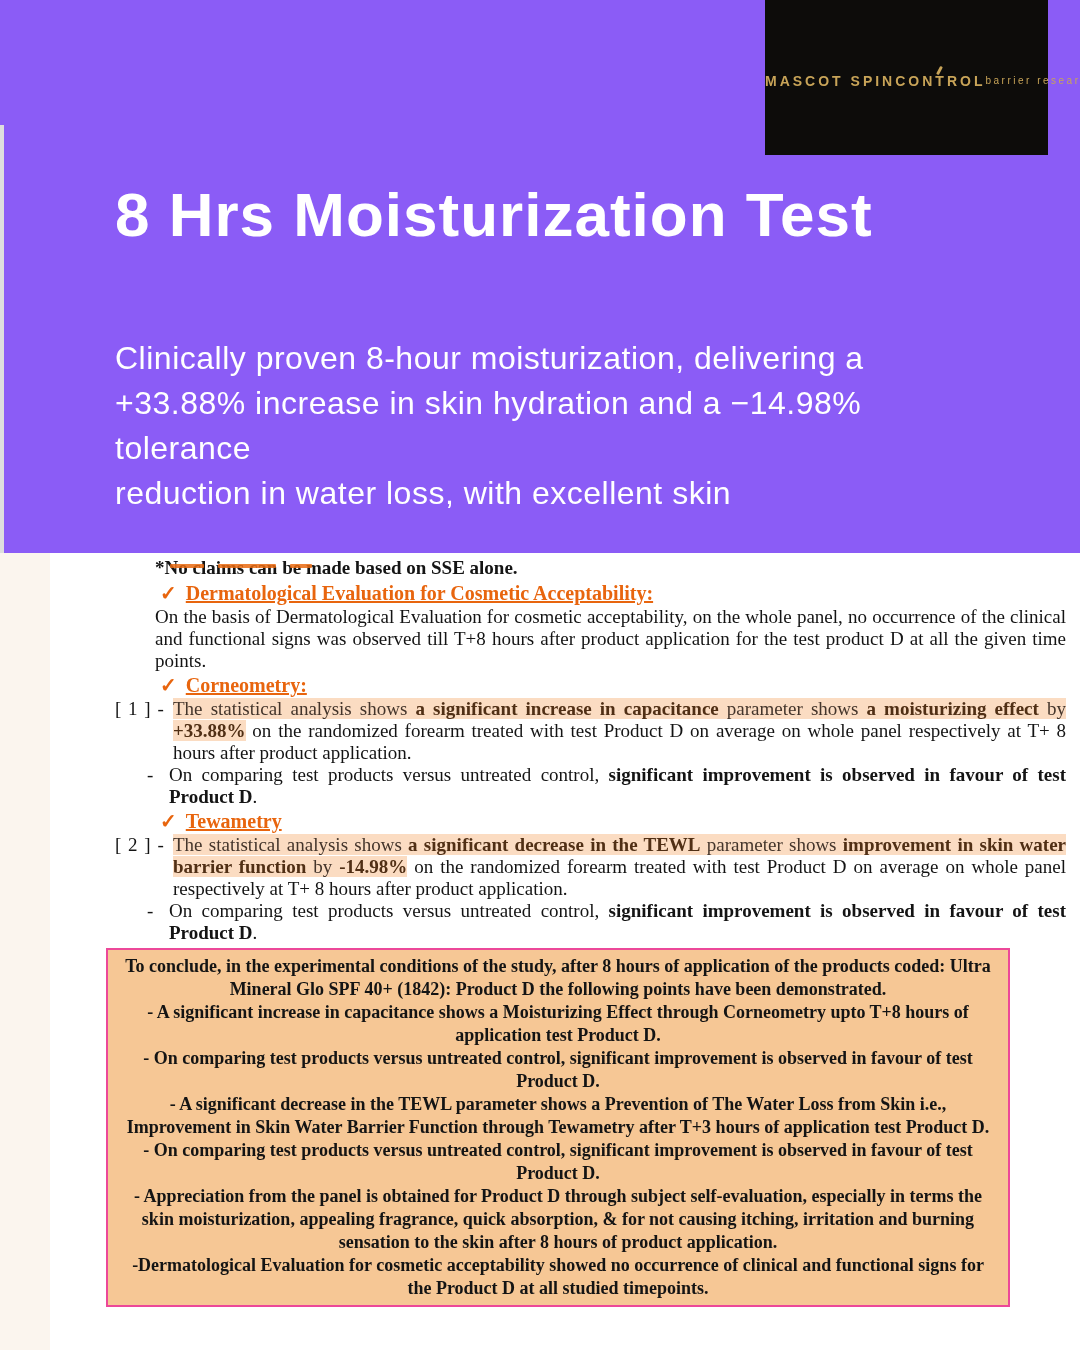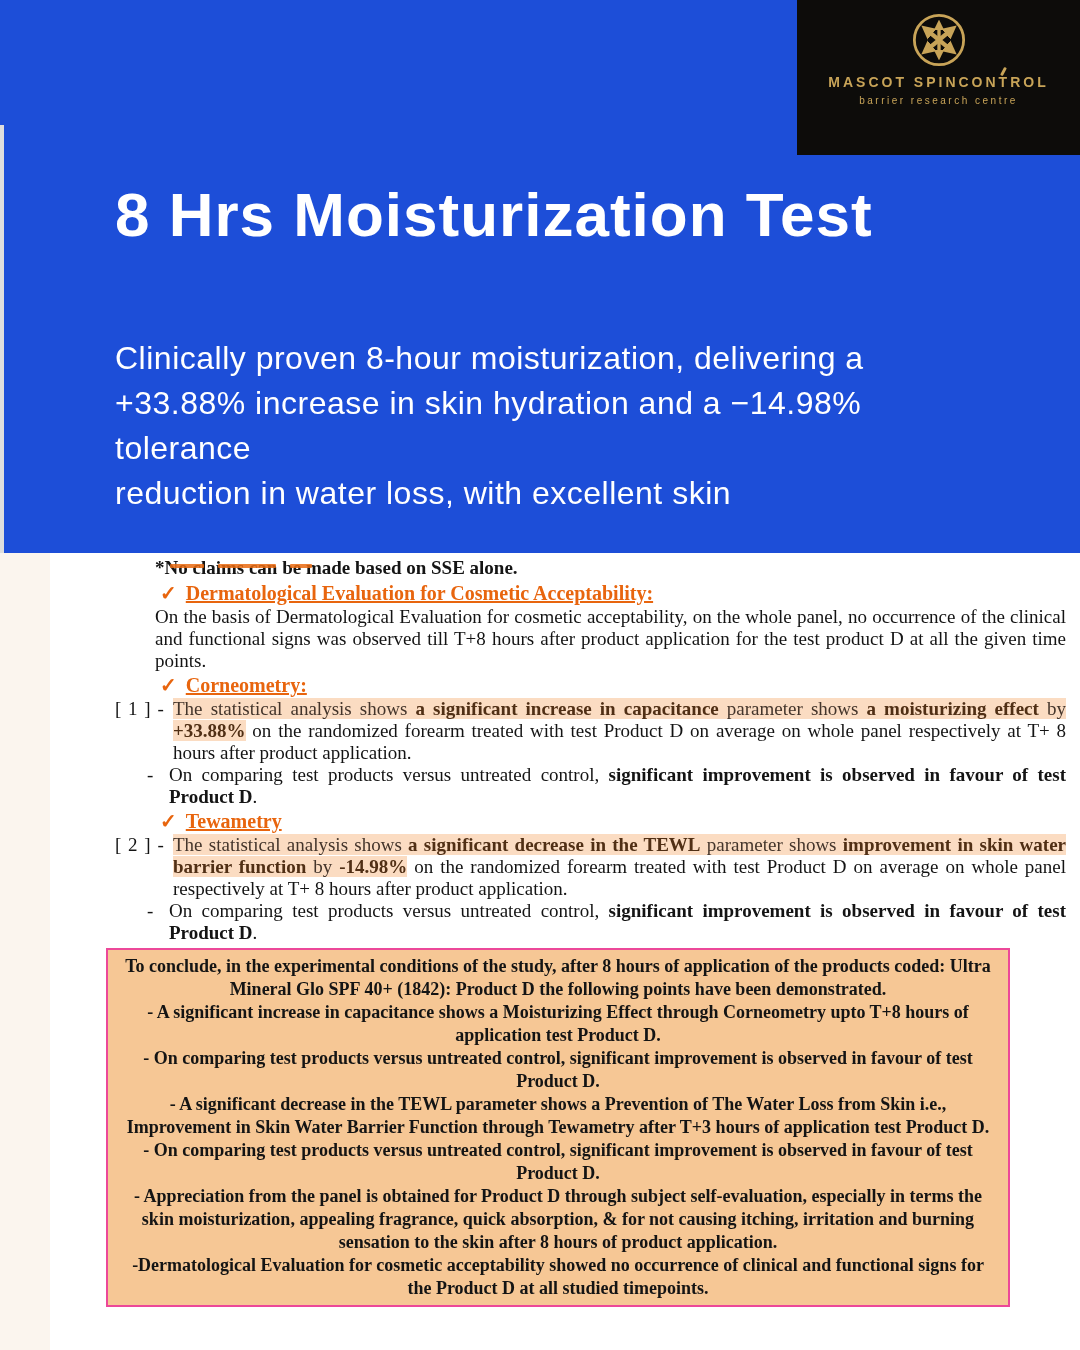--- a/index.html
+++ b/index.html
@@ -2,28 +2,28 @@
 <html><head>
 <meta charset="utf-8">
 <style>
   html,body{margin:0;padding:0;background:#888;}
   .canvas{
     position:relative;width:1080px;height:1350px;margin:0 auto;
     background:#FBF5EE;overflow:hidden;
     font-family:"Liberation Sans","DejaVu Sans",sans-serif;
   }
   
-  .banner{position:absolute;left:0;top:0;width:1080px;height:553px;background:#1d4ed8;z-index:2;}
+  .banner{position:absolute;left:0;top:0;width:1080px;height:553px;background:#8b5cf6;z-index:2;}
   .title{position:absolute;left:115px;top:178px;width:900px;color:#FFFFFF;
          font-size:62px;font-weight:bold;line-height:74px;letter-spacing:1px;}
   .subtitle{position:absolute;left:115px;top:336px;width:930px;color:#FFFFFF;
          font-size:32px;font-weight:400;line-height:45px;letter-spacing:0.5px;}
   
-  .logo{position:absolute;left:797px;top:0;width:283px;height:155px;background:#0D0C0A;z-index:3;
-        display:flex;flex-direction:column;align-items:center;justify-content:flex-start;}
+  .logo{position:absolute;left:765px;top:0;width:283px;height:155px;background:#0D0C0A;z-index:3;
+        display:flex;align-items:center;justify-content:flex-start;}
   .logo svg{margin-top:12px;}
   .logo-name{position:relative;color:#C8A458;font-size:14px;font-weight:600;letter-spacing:3px;margin-top:6px;white-space:nowrap;}
   .logo-accent{position:absolute;right:44px;top:-7px;width:3px;height:9px;background:#C8A458;transform:rotate(28deg);border-radius:1px;}
   .logo-tagline{color:#C8A458;font-size:10px;letter-spacing:2.5px;margin-top:5px;white-space:nowrap;}
   
   .edge-strip{position:absolute;left:0;top:125px;width:4px;height:428px;background:#DEDEDE;z-index:4;}
   
   .doc{
     position:absolute;left:50px;top:543px;width:1049px;height:807px;background:#FFFFFF;z-index:1;
     box-sizing:border-box;padding:8px 32px 0 105px;

